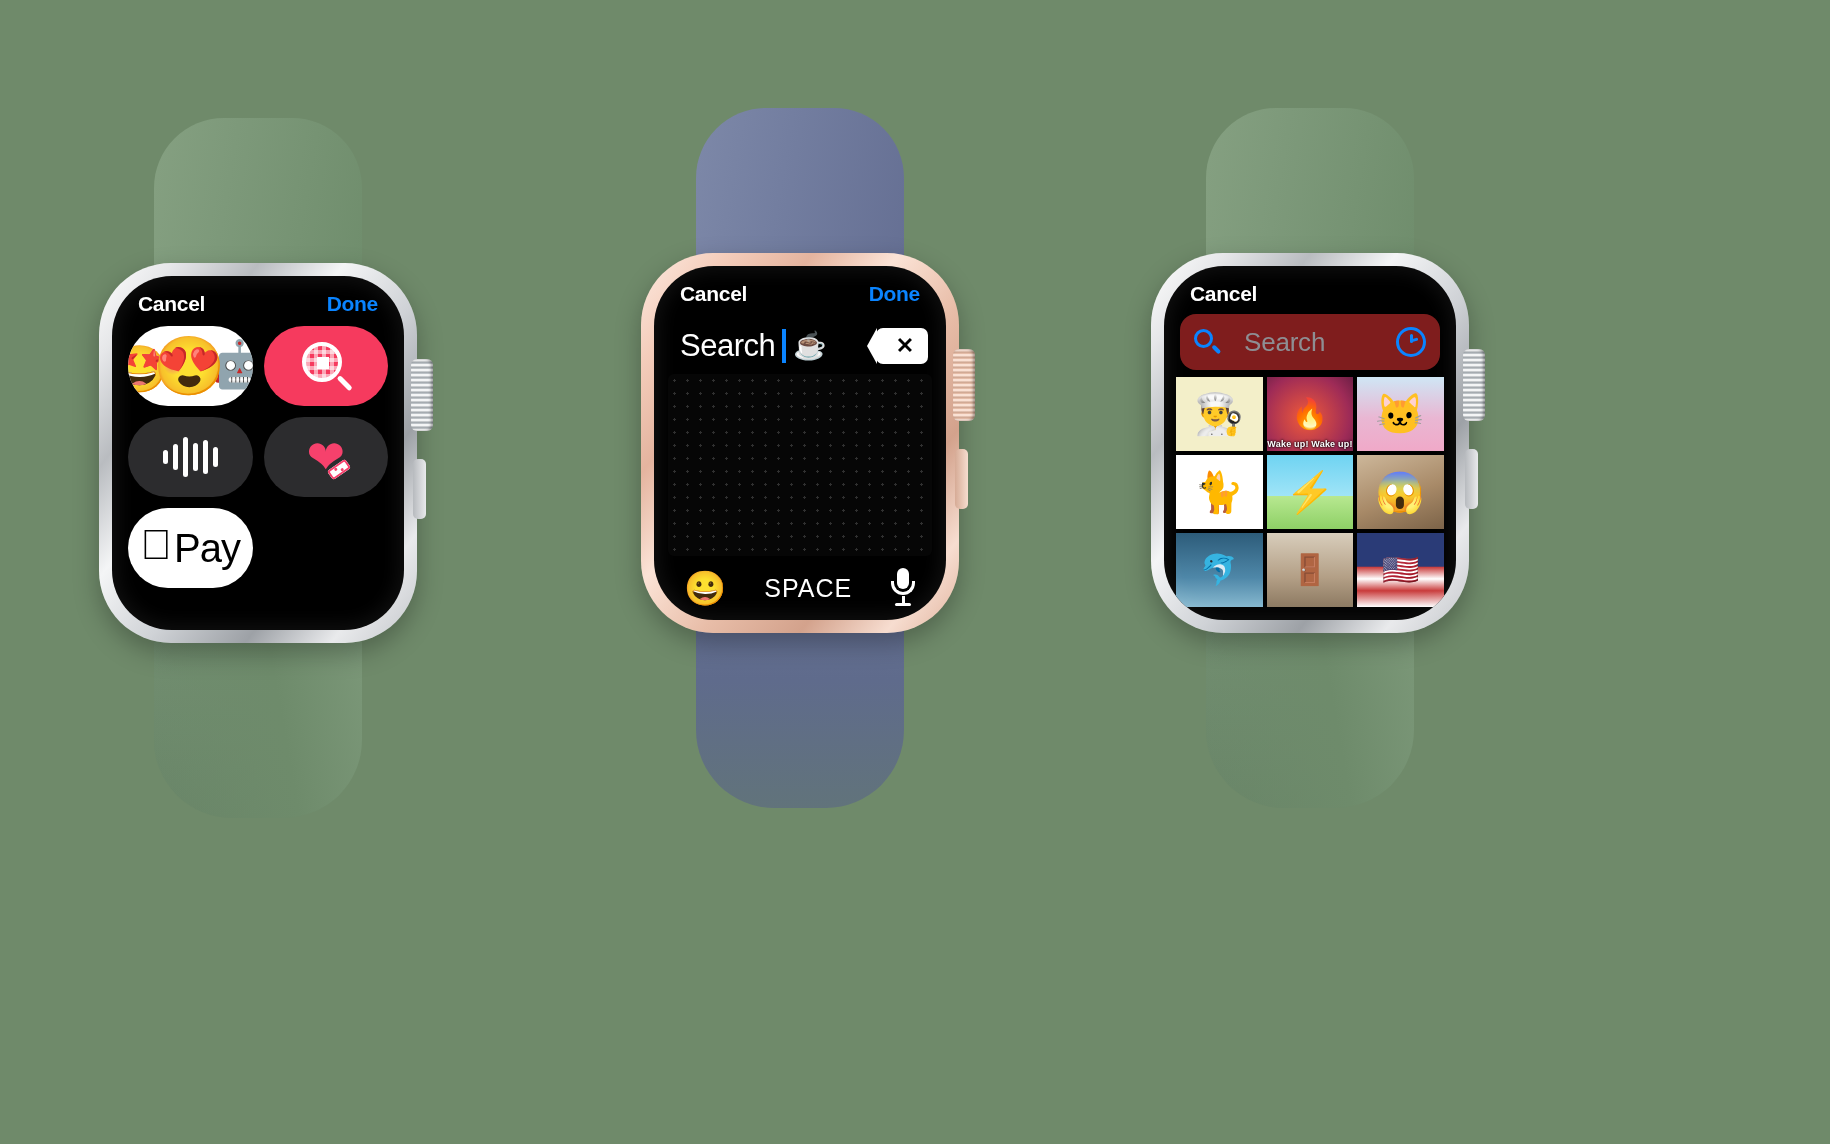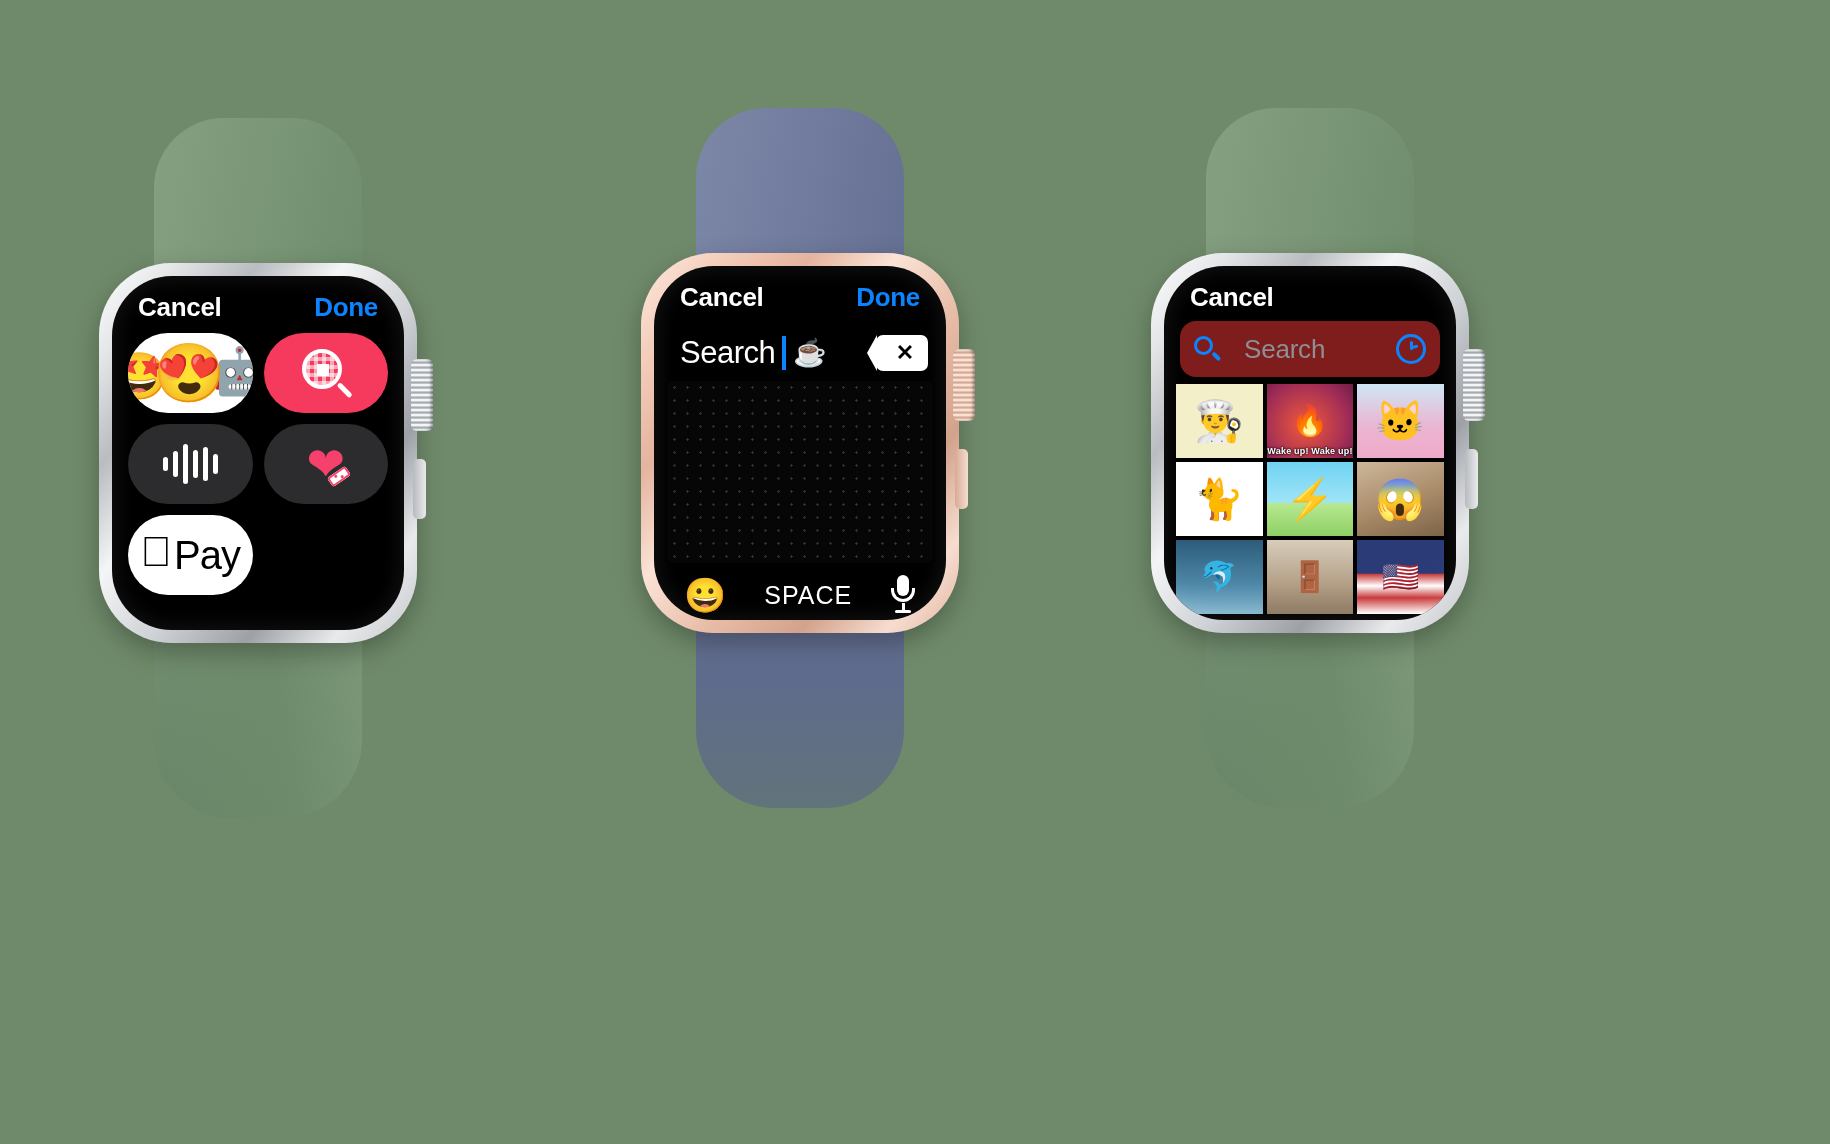--- a/index.html
+++ b/index.html
@@ -163,21 +163,21 @@
     box-shadow: inset 0 0 18px 6px rgba(255,255,255,.06);
     pointer-events:none;
   }
 
   
   .navbar {
     display:flex;
     align-items:center;
     justify-content:space-between;
     padding: 16px 26px 6px 26px;
-    font-size: 26px;
+    font-size: 21px;
     font-weight: 700;
     letter-spacing: -0.3px;
   }
   .nav-cancel { color:#fff; }
   .nav-done   { color:#0a84ff; }
 
   
   .attach-grid {
     display:grid;
     grid-template-columns: 1fr 1fr;

